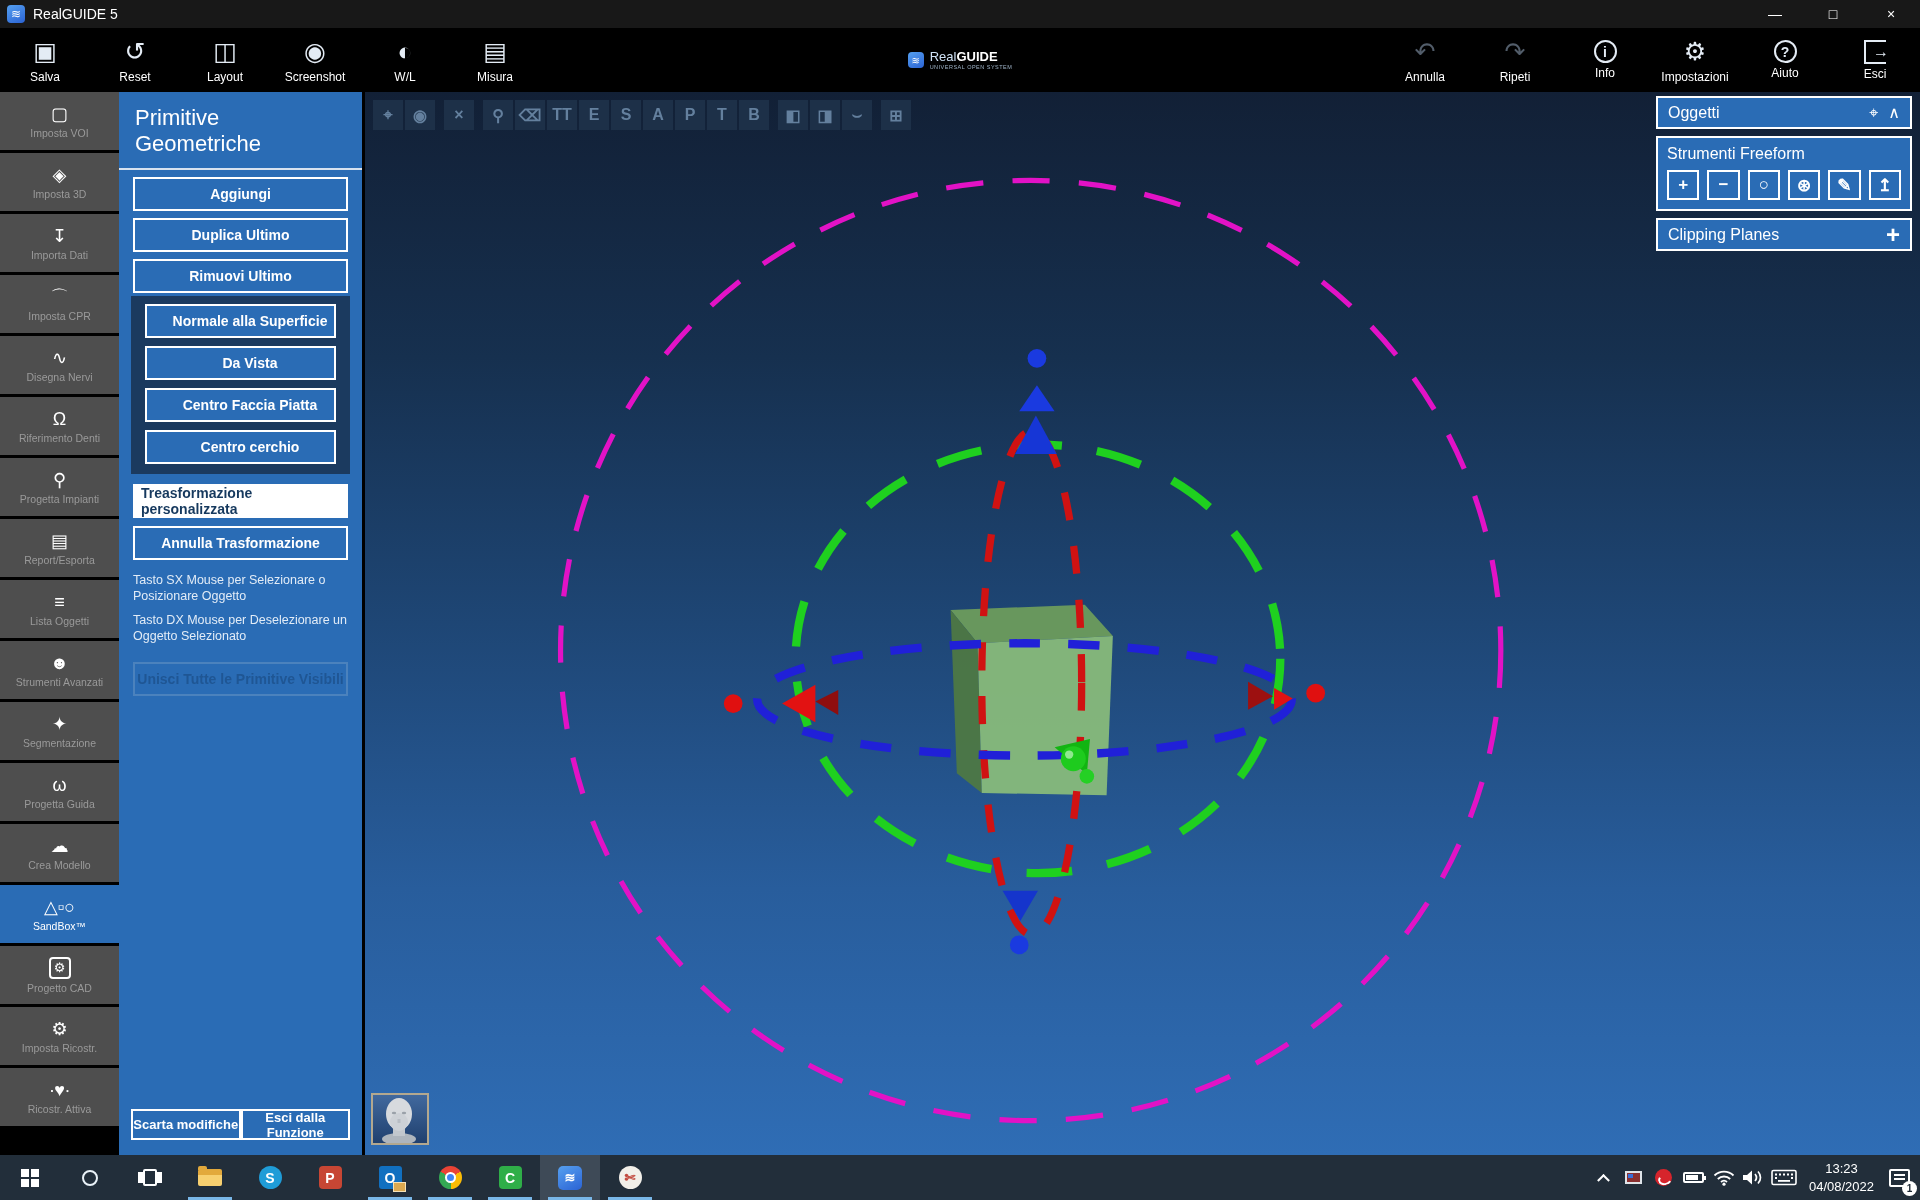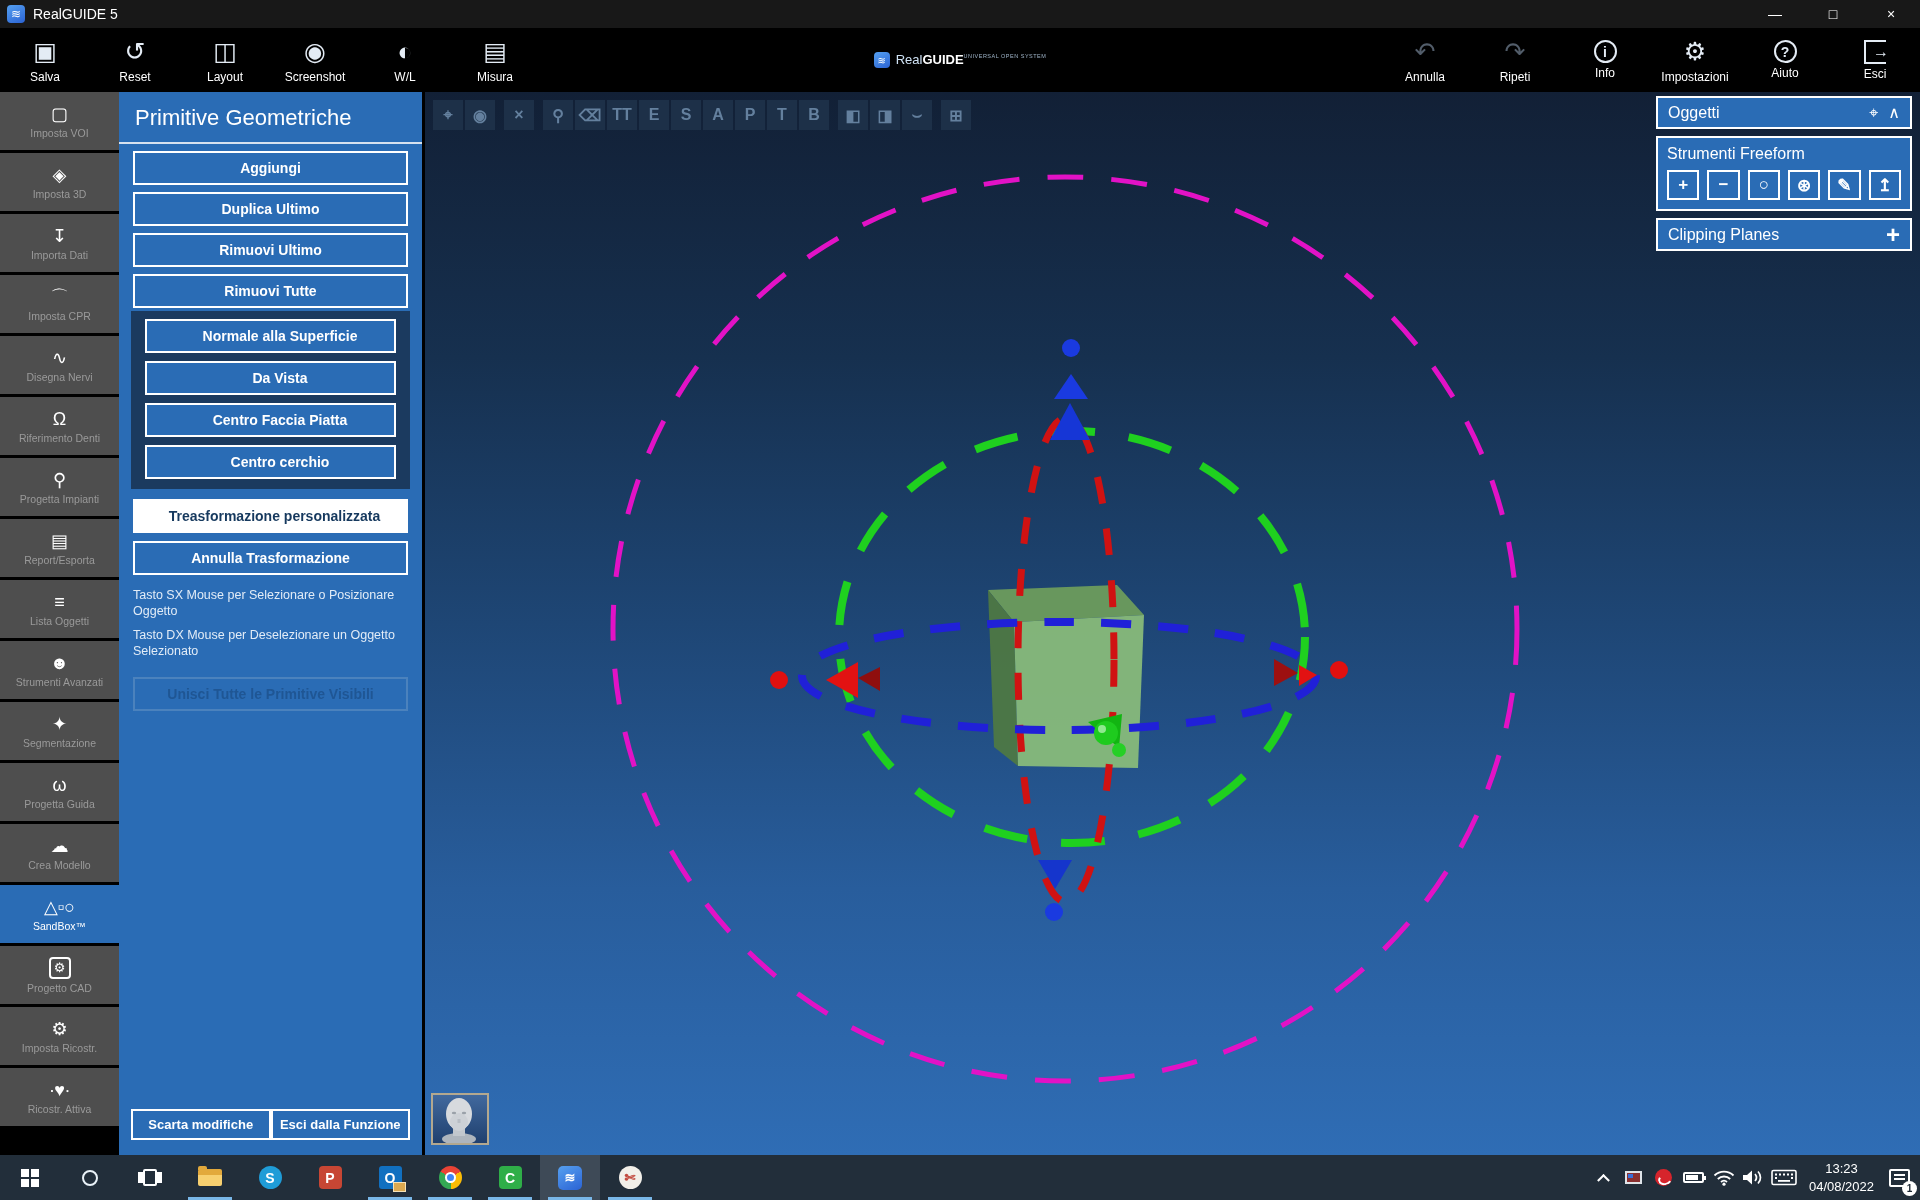--- a/index.html
+++ b/index.html
@@ -24,41 +24,41 @@
   .tb-ico.circ { width:23px; height:23px; min-width:23px; border:2px solid #e4ecf5; border-radius:50%;
                  font-size:14px; font-weight:bold; }
   .tb-ico.exit { width:22px; height:24px; min-width:22px; border:2px solid #e4ecf5; border-right:none;
                  font-size:16px; padding-left:10px; }
   .tb-label { font-size:12px; }
   .tb-item.disabled .tb-ico { color:#525d6a; }
   .tb-spacer { flex:1; }
   .tb-logo { align-self:center; display:flex; align-items:center; gap:6px; padding:4px 10px; }
   .logo-badge { width:16px; height:16px; border-radius:4px; background:linear-gradient(150deg,#55a0f0,#2b63d4);
                 color:#fff; font-size:10px; display:flex; align-items:center; justify-content:center; }
-  .logo-text { display:flex; line-height:1.1; }
+  .logo-text { display:flex; flex-direction:column; line-height:1.1; }
   .logo-line { font-size:13px; }
   .logo-real { color:#cfe2f5; } .logo-guide { color:#fff; font-weight:bold; }
   .logo-tag { font-size:5.5px; color:#9fb4c8; letter-spacing:.5px; }
 
   
   .main { display:flex; height:1063px; }
 
   
   .sidebar { width:119px; background:#000; display:flex; flex-direction:column; gap:3px; }
   .sb-item { height:58px; flex:0 0 58px; background:#4e4e4e; display:flex; flex-direction:column;
              align-items:center; justify-content:center; gap:3px; }
   .sb-icon { color:#fff; font-size:18px; line-height:20px; }
   .sb-icon.boxed { border:2px solid #fff; border-radius:4px; width:22px; height:22px; font-size:13px;
                    display:flex; align-items:center; justify-content:center; }
   .sb-label { font-size:10.5px; color:#9a9a9a; white-space:nowrap; }
   .sb-item.selected { background:#2a6cb5; }
   .sb-item.selected .sb-label { color:#fff; }
 
   
-  .panel { width:303px; background:#2a6cb5; color:#fff; display:flex; flex-direction:column; }
+  .panel { width:243px; background:#2a6cb5; color:#fff; display:flex; flex-direction:column; }
   .panel-title { font-size:22px; padding:13px 16px 11px; border-bottom:2px solid #d7e2ef; }
   .p-btn { margin:7px 14px 0; border:2px solid #fff; height:34px; flex:0 0 34px; display:flex;
            align-items:center; justify-content:center; font-size:14px; font-weight:bold;
            background:#2a6cb5; color:#fff; text-align:center; }
   .white-btn { margin:21px 14px 0; background:#fff; color:#16395e; border:none; height:34px; flex:0 0 34px;
                display:flex; align-items:center; justify-content:center; font-size:14px; font-weight:bold; }
   .dark-sec { margin:3px 12px 0; background:#1b3a5f; padding:8px 0 10px; display:flex; flex-direction:column; }
   .dark-sec .p-btn { background:#2a6cb5; margin:8px 14px 0;padding-left:19px; }
   .dark-sec .p-btn:first-child { margin-top:0; }
   .white-btn.trasf { margin-top:10px;padding-left:8px; }
@@ -329,21 +329,20 @@
 
   <div class="panel">
     <div class="panel-title">Primitive Geometriche</div>
 
       <div class="p-btn">Aggiungi</div>
 
       <div class="p-btn">Duplica Ultimo</div>
 
       <div class="p-btn">Rimuovi Ultimo</div>
 
-      <div class="p-btn">Rimuovi Tutte</div>
 
     <div class="dark-sec">
 
         <div class="p-btn">Normale alla Superficie</div>
 
         <div class="p-btn">Da Vista</div>
 
         <div class="p-btn">Centro Faccia Piatta</div>
 
         <div class="p-btn">Centro cerchio</div>

